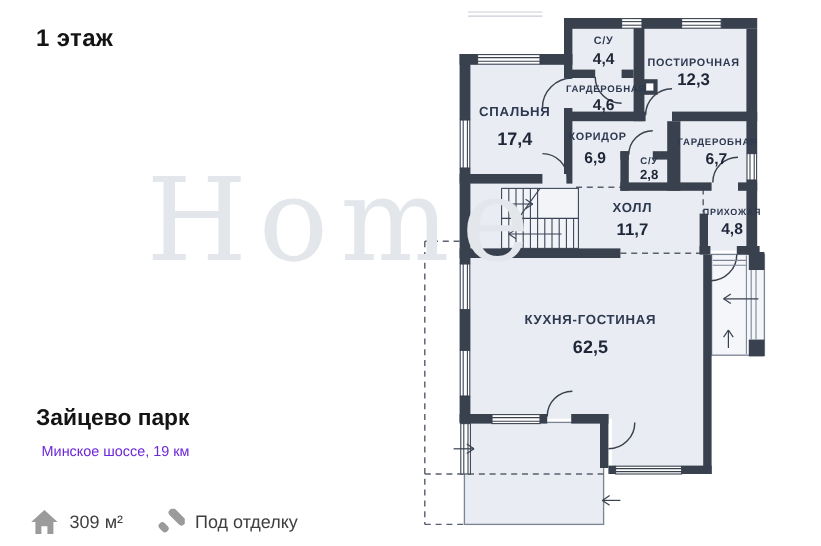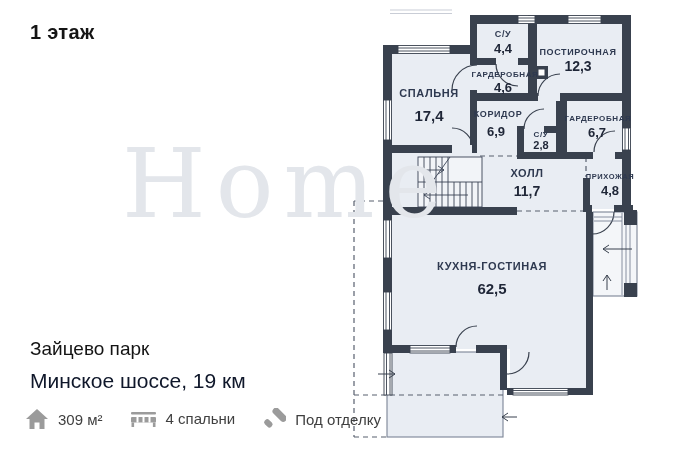--- a/index.html
+++ b/index.html
@@ -7,23 +7,23 @@
           font-family:"Liberation Sans",sans-serif;}
   .floor-label{position:absolute;left:30px;top:21px;font-size:20px;font-weight:bold;color:#141414;letter-spacing:.3px;}
   .watermark{position:absolute;left:122px;top:142px;z-index:3;pointer-events:none;
              font-family:"DejaVu Serif",serif;color:#e3e6eb;line-height:.88;}
   .watermark .wm1{font-size:96px;letter-spacing:10px;display:block;}
   .watermark .wm2{font-size:96px;letter-spacing:6px;display:block;margin-left:58px;}
   svg.plan{position:absolute;left:0;top:0;z-index:2;}
   .room-name{font-family:"Liberation Sans",sans-serif;font-weight:bold;fill:#2e3950;letter-spacing:.6px;}
   .room-area{font-family:"Liberation Sans",sans-serif;font-weight:bold;fill:#1f2637;}
   .listing{position:absolute;left:30px;top:338px;z-index:4;}
-  .listing-title{font-size:19px;font-weight:normal;color:#141414;}
-  .listing-subtitle{margin-top:9px;font-size:21px;color:#0f172a;text-align:right;}
-  .features{position:absolute;left:25px;top:408px;z-index:4;display:flex;align-items:flex-start;gap:27px;}
+  .listing-title{font-size:19px;font-weight:bold;color:#141414;}
+  .listing-subtitle{margin-top:9px;font-size:12px;color:#6d28d9;text-align:right;}
+  .features{position:absolute;left:25px;top:424px;z-index:4;display:flex;align-items:center;gap:27px;}
   .feature{display:flex;align-items:center;gap:9px;}
   .feature .f-label{font-size:15px;color:#3f3f3f;}
   .ficon{display:block;}
 </style>
 </head>
 <body>
 
 <div class="canvas">
 
   <div class="floor-label">1 этаж</div>
@@ -230,32 +230,20 @@
   </div>
 
   <div class="features">
     <div class="feature">
       <svg class="ficon" width="24" height="22" viewBox="0 0 24 22">
         <path d="M12 1 L23 11 H19.5 V21 H14.5 V14.5 H9.5 V21 H4.5 V11 H1 Z" fill="#9b9b9b"></path>
       </svg>
       <span class="f-label">309 м²</span>
     </div>
     <div class="feature">
-      <svg class="ficon" width="27" height="20" viewBox="0 0 27 20">
-        <rect x="1" y="4" width="25" height="2.4" rx="1" fill="#9b9b9b"></rect>
-        <rect x="1" y="9" width="25" height="5.5" rx="1" fill="#9b9b9b"></rect>
-        <rect x="6.5" y="9" width="2" height="5.5" fill="#fff"></rect>
-        <rect x="12.5" y="9" width="2" height="5.5" fill="#fff"></rect>
-        <rect x="18.5" y="9" width="2" height="5.5" fill="#fff"></rect>
-        <rect x="1.5" y="14.5" width="2.6" height="4.5" fill="#9b9b9b"></rect>
-        <rect x="22.9" y="14.5" width="2.6" height="4.5" fill="#9b9b9b"></rect>
-      </svg>
-      <span class="f-label">4 спальни</span>
-    </div>
-    <div class="feature">
       <svg class="ficon" width="24" height="22" viewBox="0 0 24 22">
         <g fill="#9b9b9b">
           <rect x="8" y="-1" width="17" height="7" rx="3.2" transform="rotate(45 12 6)"></rect>
           <rect x="2" y="12" width="9" height="6" rx="2.6" transform="rotate(45 6 15)"></rect>
         </g>
       </svg>
       <span class="f-label">Под отделку</span>
     </div>
   </div>
 

